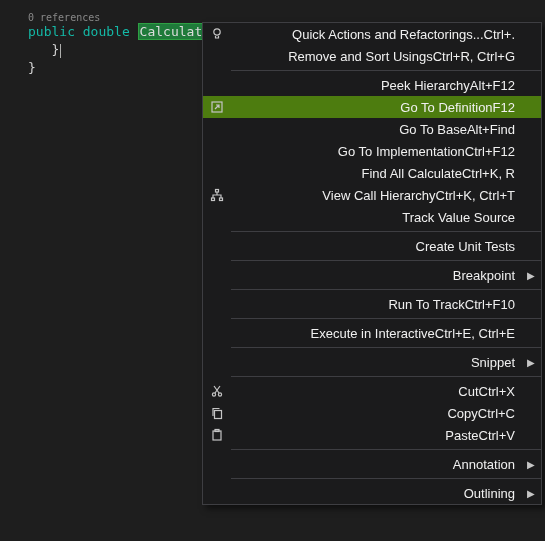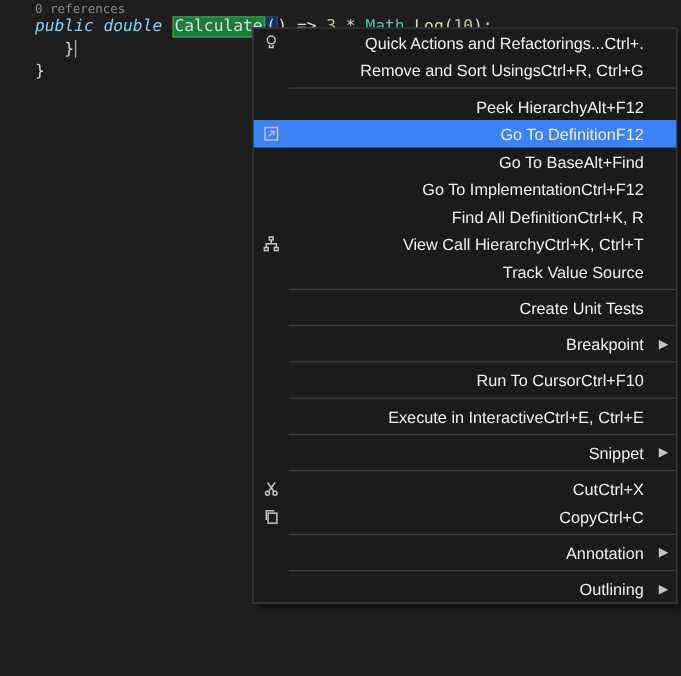--- a/index.html
+++ b/index.html
@@ -15,28 +15,28 @@
 }
 .editor {
   padding: 0;
   font-family: Consolas, monospace;
   font-size: 13px;
 }
 .codelens {
   font-size: 10px;
   color: #888;
   padding-left: 28px;
-  padding-top: 2px;
+  padding-top: 12px;
 }
 .codeline {
   padding-left: 28px;
   line-height: 18px;
   white-space: pre;
 }
-.kw { color: #7dd3fc; font-style: italic; }
+.kw { color: #14b8a6; }
 .sym { color: #dcdcdc; }
 .method-hl {
   background: #1f7a3a;
   border: 1px solid #2ea043;
   color: #dcdcdc;
   padding: 0 1px;
 }
 .paren-hl {
   background: #113355;
   border: 1px solid #264f78;
@@ -64,21 +64,21 @@
   box-shadow: 4px 4px 6px rgba(0,0,0,0.5);
 }
 .menu-item {
   display: flex;
   align-items: center;
   height: 22px;
   color: #f0f0f0;
   cursor: default;
 }
 .menu-item.highlight {
-  background: #3b82f6;
+  background: #4d7c0f;
 }
 .icon-slot {
   width: 28px;
   display: flex;
   align-items: center;
   justify-content: center;
   color: #c5c5c5;
 }
 .icon-slot svg { display: block; }
 .label-slot {
@@ -155,21 +155,21 @@
       <span class="arrow-slot"></span>
     </div>
     <div class="menu-item">
       <span class="icon-slot"></span>
       <span class="label-slot">Go To Implementation</span>
       <span class="shortcut-slot">Ctrl+F12</span>
       <span class="arrow-slot"></span>
     </div>
     <div class="menu-item">
       <span class="icon-slot"></span>
-      <span class="label-slot">Find All Definition</span>
+      <span class="label-slot">Find All Calculate</span>
       <span class="shortcut-slot">Ctrl+K, R</span>
       <span class="arrow-slot"></span>
     </div>
     <div class="menu-item">
       <span class="icon-slot">
         <svg width="14" height="14" viewBox="0 0 14 14">
           <rect x="5.5" y="1.5" width="3" height="2.5" stroke="#c5c5c5" stroke-width="1.2" fill="none"></rect>
           <rect x="1.5" y="10" width="3" height="2.5" stroke="#c5c5c5" stroke-width="1.2" fill="none"></rect>
           <rect x="9.5" y="10" width="3" height="2.5" stroke="#c5c5c5" stroke-width="1.2" fill="none"></rect>
           <path d="M7 4 L7 7 M3 10 L3 7 L11 7 L11 10" stroke="#c5c5c5" stroke-width="1.2" fill="none"></path>
@@ -195,21 +195,21 @@
     <div class="separator"></div>
     <div class="menu-item">
       <span class="icon-slot"></span>
       <span class="label-slot">Breakpoint</span>
       <span class="shortcut-slot"></span>
       <span class="arrow-slot">▶</span>
     </div>
     <div class="separator"></div>
     <div class="menu-item">
       <span class="icon-slot"></span>
-      <span class="label-slot">Run To Cursor</span>
+      <span class="label-slot">Run To Track</span>
       <span class="shortcut-slot">Ctrl+F10</span>
       <span class="arrow-slot"></span>
     </div>
     <div class="separator"></div>
     <div class="menu-item">
       <span class="icon-slot"></span>
       <span class="label-slot">Execute in Interactive</span>
       <span class="shortcut-slot">Ctrl+E, Ctrl+E</span>
       <span class="arrow-slot"></span>
     </div>
@@ -237,20 +237,31 @@
       <span class="icon-slot">
         <svg width="14" height="14" viewBox="0 0 14 14">
           <rect x="4.5" y="4.5" width="7" height="8" stroke="#c5c5c5" stroke-width="1.2" fill="none"></rect>
           <path d="M3 10 L3 2.5 L9.5 2.5" stroke="#c5c5c5" stroke-width="1.2" fill="none"></path>
         </svg>
       </span>
       <span class="label-slot">Copy</span>
       <span class="shortcut-slot">Ctrl+C</span>
       <span class="arrow-slot"></span>
     </div>
+    <div class="menu-item">
+      <span class="icon-slot">
+        <svg width="14" height="14" viewBox="0 0 14 14">
+          <rect x="3" y="3" width="8" height="9" stroke="#c5c5c5" stroke-width="1.2" fill="none"></rect>
+          <rect x="5" y="1.5" width="4" height="2" stroke="#c5c5c5" stroke-width="1.2" fill="none"></rect>
+        </svg>
+      </span>
+      <span class="label-slot">Paste</span>
+      <span class="shortcut-slot">Ctrl+V</span>
+      <span class="arrow-slot"></span>
+    </div>
     <div class="separator"></div>
     <div class="menu-item">
       <span class="icon-slot"></span>
       <span class="label-slot">Annotation</span>
       <span class="shortcut-slot"></span>
       <span class="arrow-slot">▶</span>
     </div>
     <div class="separator"></div>
     <div class="menu-item">
       <span class="icon-slot"></span>

